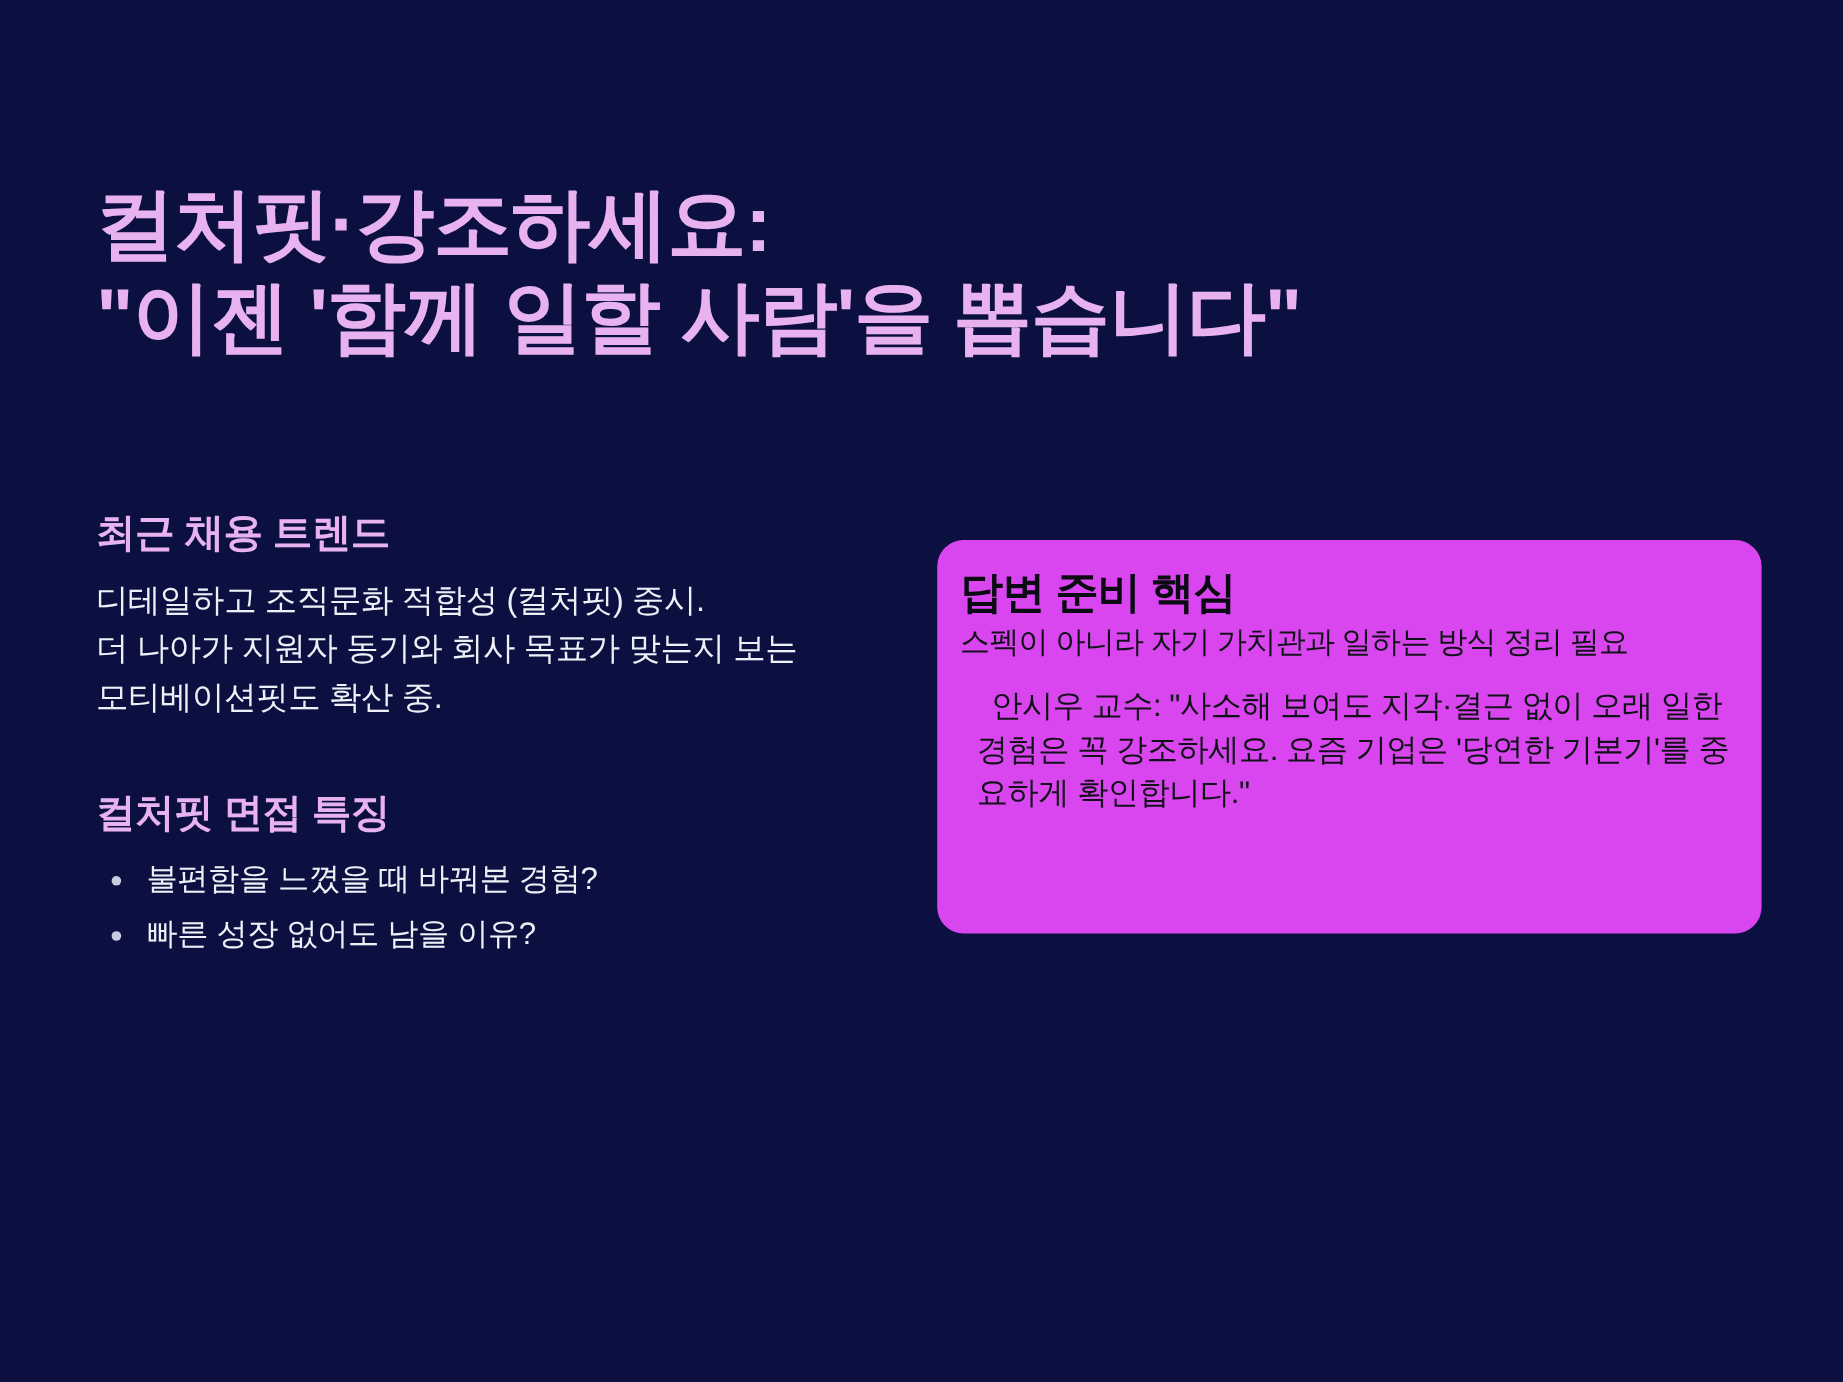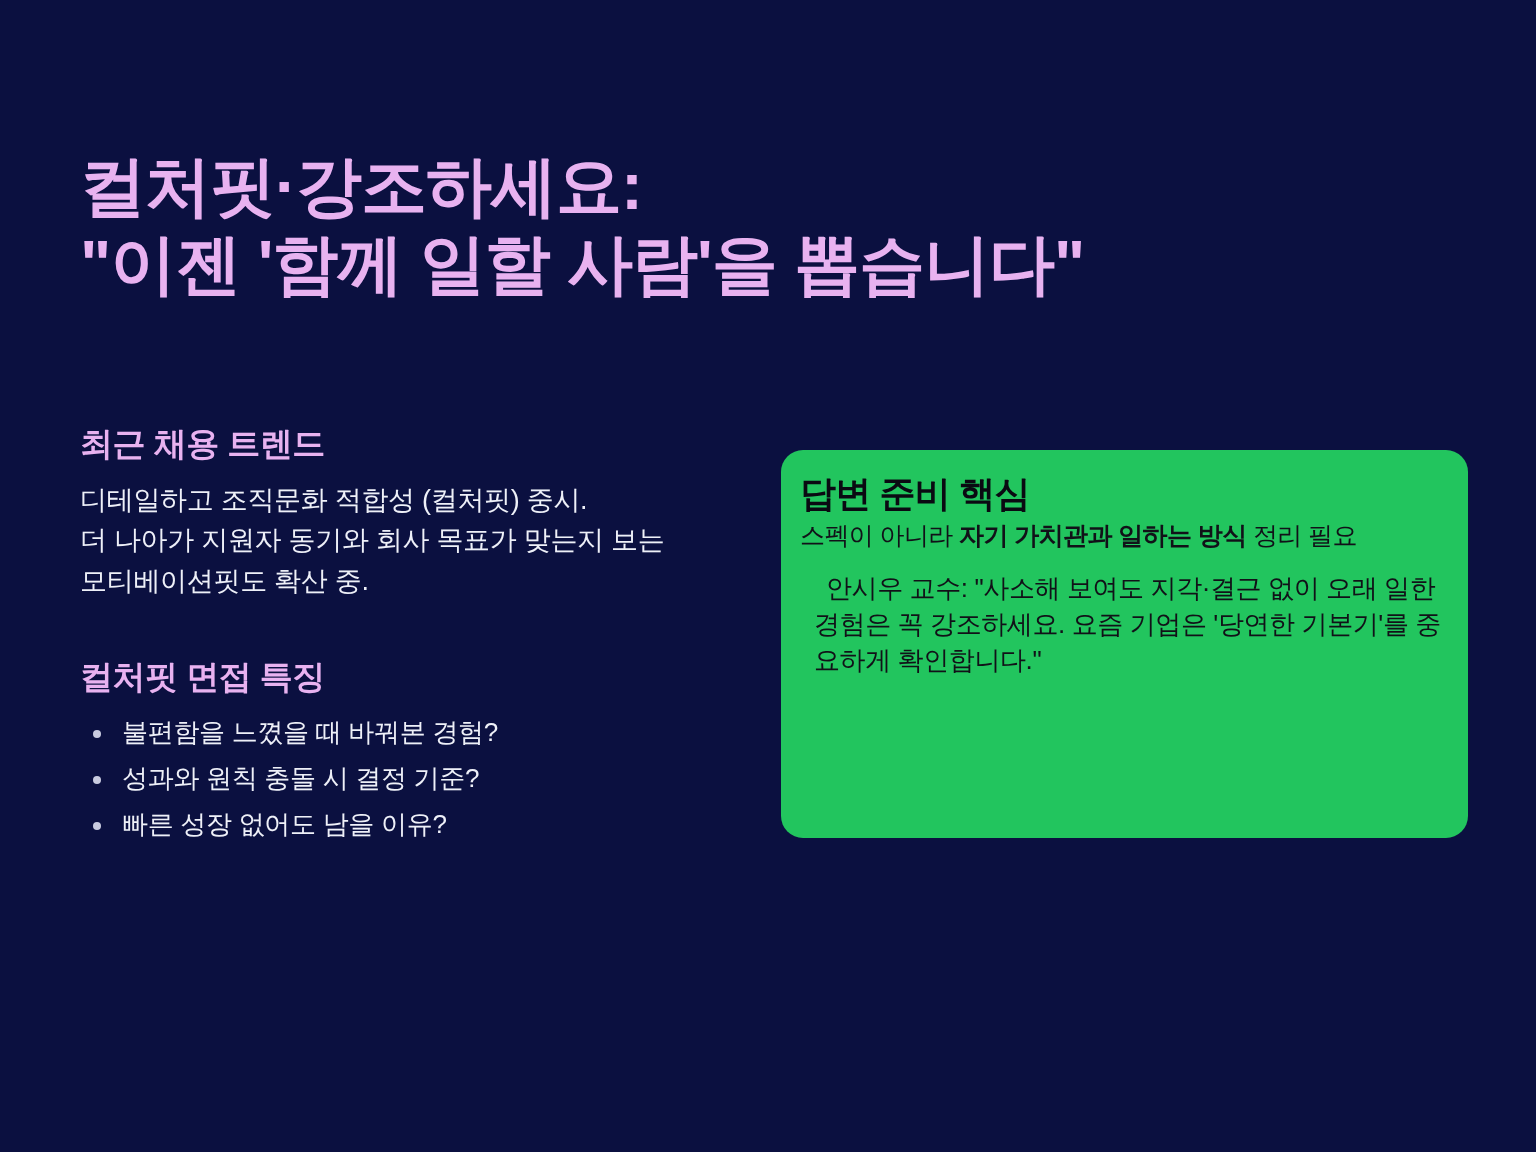--- a/index.html
+++ b/index.html
@@ -87,22 +87,22 @@
     border-radius: 50%;
     background: #c9cbe0;
   }
 
   
   .card {
     position: absolute;
     left: 781px;
     top: 450px;
     width: 687px;
-    height: 388px;
-    background: #22c55e;
+    height: 328px;
+    background: #d946ef;
     border-radius: 22px;
     box-sizing: border-box;
     padding: 22px 20px 0 19px;
   }
   .card-heading {
     color: #0a0a12;
     font-size: 36px;
     font-weight: bold;
     letter-spacing: -0.8px;
     margin: 0 0 4px 0;
@@ -110,21 +110,21 @@
   }
   .card-sub {
     color: #111118;
     font-size: 25px;
     line-height: 1.3;
     margin: 0;
     letter-spacing: -0.6px;
     white-space: nowrap;
   }
   .card-sub .strong {
-    font-weight: bold;
+    font-weight: normal;
   }
   .card-quote {
     color: #111118;
     font-size: 26px;
     line-height: 1.4;
     margin: 18px 0 0 0;
     padding-left: 14px;
     text-indent: 12px;
     letter-spacing: -0.4px;
   }
@@ -152,24 +152,20 @@
     <h2 class="section-heading second">컬처핏 면접 특징</h2>
 
 
     <ul class="bullet-list">
       <li class="bullet-item">
         <span class="bullet-dot"></span>
         <span>불편함을 느꼈을 때 바꿔본 경험?</span>
       </li>
       <li class="bullet-item">
         <span class="bullet-dot"></span>
-        <span>성과와 원칙 충돌 시 결정 기준?</span>
-      </li>
-      <li class="bullet-item">
-        <span class="bullet-dot"></span>
         <span>빠른 성장 없어도 남을 이유?</span>
       </li>
     </ul>
   </div>
 
   <div class="card">
     <h2 class="card-heading">답변 준비 핵심</h2>
 
     <p class="card-sub">
       <span>스펙이 아니라 </span><span class="strong">자기 가치관과 일하는 방식</span><span> 정리 필요</span>

